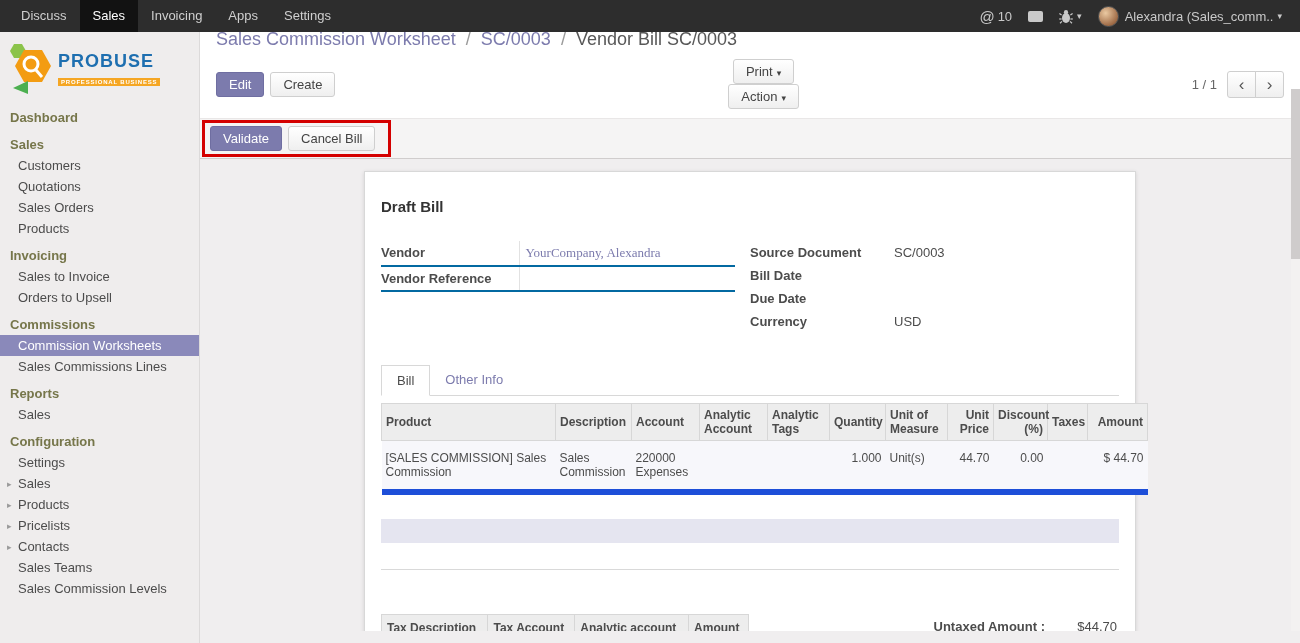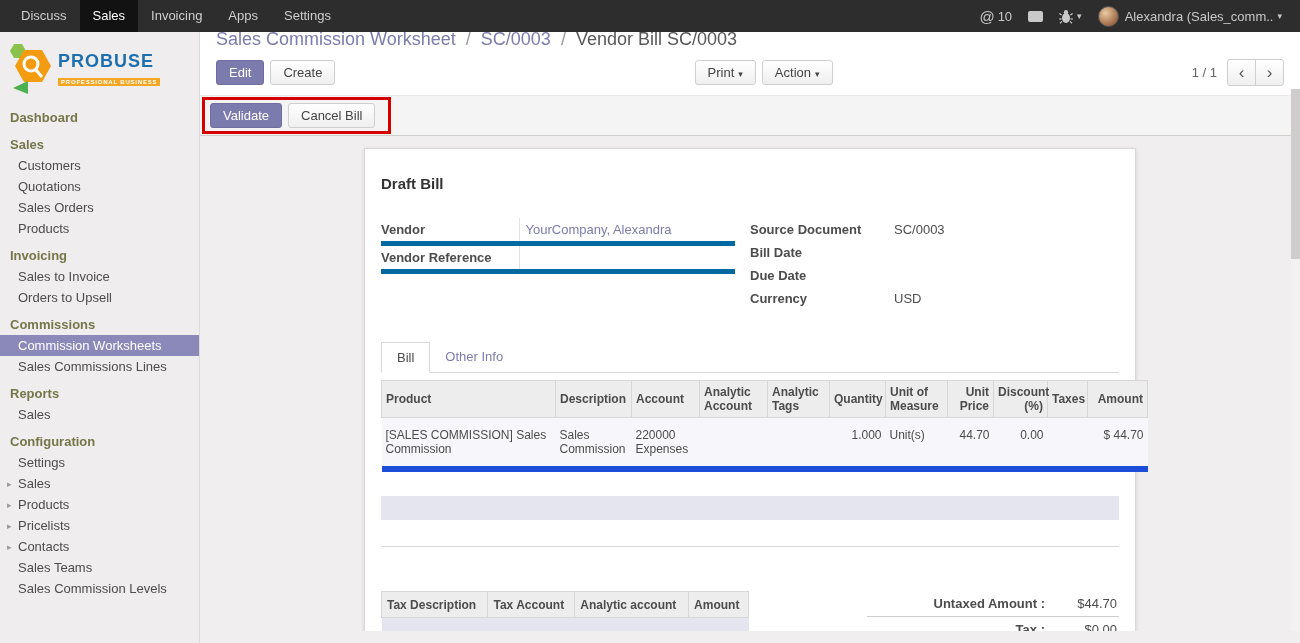--- a/index.html
+++ b/index.html
@@ -35,21 +35,21 @@
 
   
   .main{position:absolute;top:20px;left:200px;width:1100px;height:611px;background:#f0eeef;overflow:hidden;}
   .control-panel{background:#fff;padding:9px 16px 9px 16px;}
   .breadcrumb{font-size:18px;}
   .bc-link{color:#7c7bad;cursor:pointer;}
   .bc-sep{color:#9a9a9a;margin:0 5px;}
   .bc-current{color:#585858;}
   .cp-row{display:flex;align-items:center;margin-top:9px;}
   .cp-left,.cp-center,.cp-right{display:flex;align-items:center;}
-  .cp-center{margin-left:auto;margin-right:auto;}
+  .cp-center{margin-left:auto;margin-right:auto;flex-direction:column;}
   .btn{font-size:13px;padding:4px 12px;border:1px solid #cfcfcf;border-radius:3px;background:linear-gradient(#ffffff,#efefef);color:#444;margin-right:6px;white-space:nowrap;}
   .btn.primary{background:#7c7bad;border-color:#6f6ea1;color:#fff;}
   .pager-text{font-size:13px;color:#666;margin-right:10px;}
   .pager-btns{display:flex;}
   .pager-btn{width:29px;height:27px;border:1px solid #cfcfcf;background:linear-gradient(#ffffff,#efefef);color:#555;font-size:17px;line-height:1;display:flex;align-items:center;justify-content:center;padding:0;}
   .pager-btn.prev{border-radius:3px 0 0 3px;}
   .pager-btn.next{border-radius:0 3px 3px 0;margin-left:-1px;}
 
   
   .statusbar{background:#f5f4f4;border-top:1px solid #e9e7e7;border-bottom:1px solid #d0cdcd;height:41px;display:flex;align-items:center;padding-left:2px;position:relative;}
@@ -63,22 +63,22 @@
 
   
   .content{height:570px;overflow:hidden;}
   .sheet{width:772px;margin:12px auto 0;background:#fff;border:1px solid #d8d8d8;box-shadow:0 1px 4px rgba(0,0,0,.12);padding:26px 16px 20px;height:640px;}
   .sheet-title{font-size:15px;font-weight:bold;color:#333;margin-bottom:26px;}
   .fields{display:flex;margin-bottom:32px;}
   .fgroup{width:50%;font-size:13px;}
   .fgroup table{border-collapse:collapse;width:96%;}
   .fgroup td{padding:4px 6px;height:21px;vertical-align:top;}
   .fgroup td.label{width:138px;font-weight:bold;color:#4c4c4c;padding-left:0;}
-  .fgroup.left td{border-bottom:5px solid #0369a1;}
-  .fgroup.left td.value{border-left:1px solid #e2e2e2;}
+  .fgroup.left td{border-bottom:2px solid #0369a1;}
+  .fgroup.left td.value{border-left:1px solid #e2e2e2;font-family:Liberation Serif, serif;}
   .link{color:#7c7bad;cursor:pointer;}
   .tabs{display:flex;border-bottom:1px solid #d8d8d8;margin-top:28px;}
   .tab{font-size:13px;padding:7px 15px;cursor:pointer;}
   .tab.active{background:#fff;border:1px solid #d8d8d8;border-bottom:1px solid #fff;margin-bottom:-1px;color:#4c4c4c;}
   .tab.inactive{color:#7c7bad;}
 
   table.lines{width:100%;border-collapse:collapse;font-size:12px;color:#4c4c4c;margin-top:7px;table-layout:fixed;}
   table.lines th{background:#ededed;border:1px solid #d7d7d7;font-weight:bold;padding:4px 4px;text-align:left;vertical-align:middle;height:36px;}
   table.lines th.num{text-align:right;}
   table.lines td{padding:10px 4px;vertical-align:top;border-bottom:6px solid #1d4ed8;word-wrap:break-word;}

